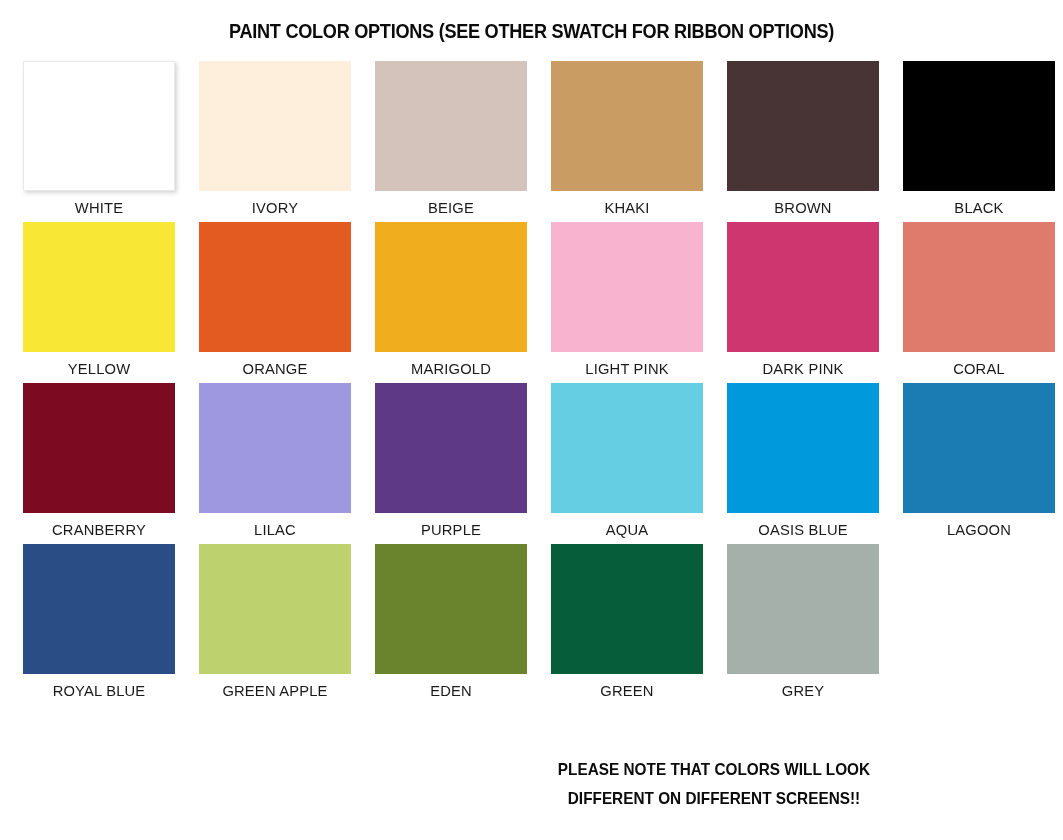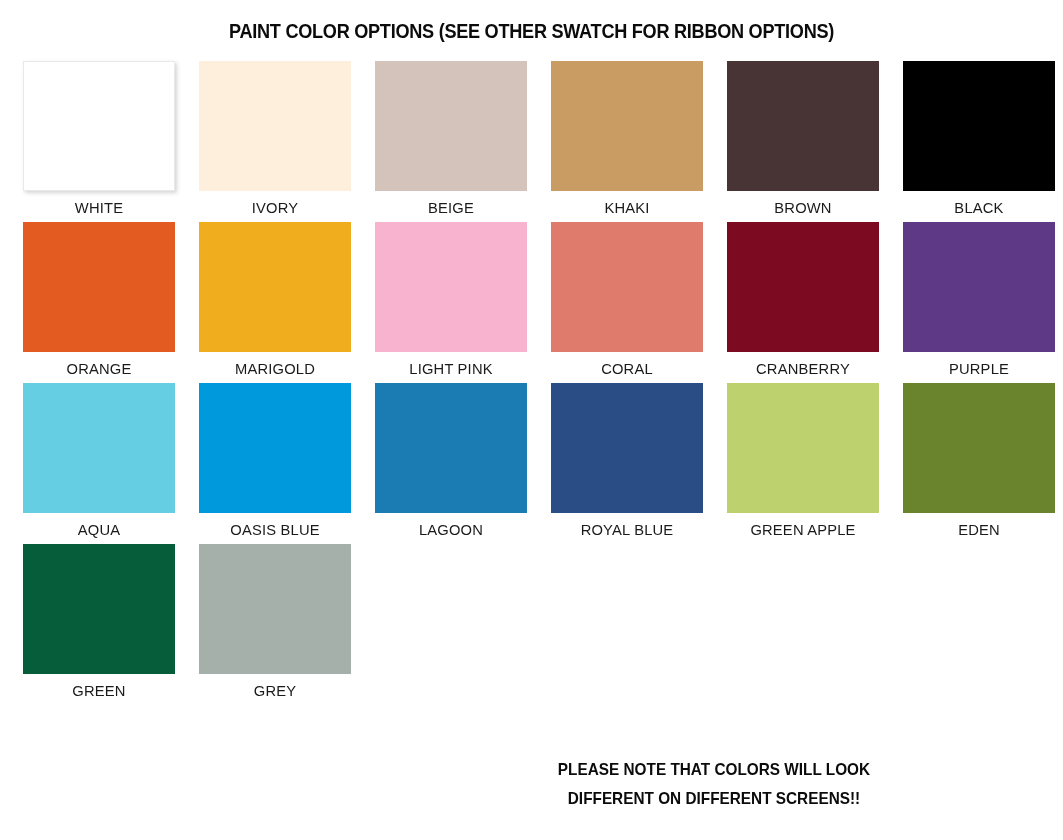--- a/index.html
+++ b/index.html
@@ -124,38 +124,50 @@
       </div>
       <div class="swatch-cell">
         <div class="swatch-chip" style="background-color: rgb(72, 51, 53);"></div>
         <span class="swatch-label">BROWN</span>
       </div>
       <div class="swatch-cell">
         <div class="swatch-chip" style="background-color: rgb(0, 0, 0);"></div>
         <span class="swatch-label">BLACK</span>
       </div>
       <div class="swatch-cell">
+        <div class="swatch-chip" style="background-color: rgb(249, 231, 53);"></div>
+        <span class="swatch-label">YELLOW</span>
+      </div>
+      <div class="swatch-cell">
         <div class="swatch-chip" style="background-color: rgb(228, 91, 34);"></div>
         <span class="swatch-label">ORANGE</span>
       </div>
       <div class="swatch-cell">
         <div class="swatch-chip" style="background-color: rgb(240, 174, 31);"></div>
         <span class="swatch-label">MARIGOLD</span>
       </div>
       <div class="swatch-cell">
         <div class="swatch-chip" style="background-color: rgb(248, 180, 206);"></div>
         <span class="swatch-label">LIGHT PINK</span>
       </div>
       <div class="swatch-cell">
+        <div class="swatch-chip" style="background-color: rgb(206, 54, 112);"></div>
+        <span class="swatch-label">DARK PINK</span>
+      </div>
+      <div class="swatch-cell">
         <div class="swatch-chip" style="background-color: rgb(222, 123, 108);"></div>
         <span class="swatch-label">CORAL</span>
       </div>
       <div class="swatch-cell">
         <div class="swatch-chip" style="background-color: rgb(124, 10, 32);"></div>
         <span class="swatch-label">CRANBERRY</span>
+      </div>
+      <div class="swatch-cell">
+        <div class="swatch-chip" style="background-color: rgb(158, 152, 224);"></div>
+        <span class="swatch-label">LILAC</span>
       </div>
       <div class="swatch-cell">
         <div class="swatch-chip" style="background-color: rgb(94, 58, 134);"></div>
         <span class="swatch-label">PURPLE</span>
       </div>
       <div class="swatch-cell">
         <div class="swatch-chip" style="background-color: rgb(102, 206, 227);"></div>
         <span class="swatch-label">AQUA</span>
       </div>
       <div class="swatch-cell">

